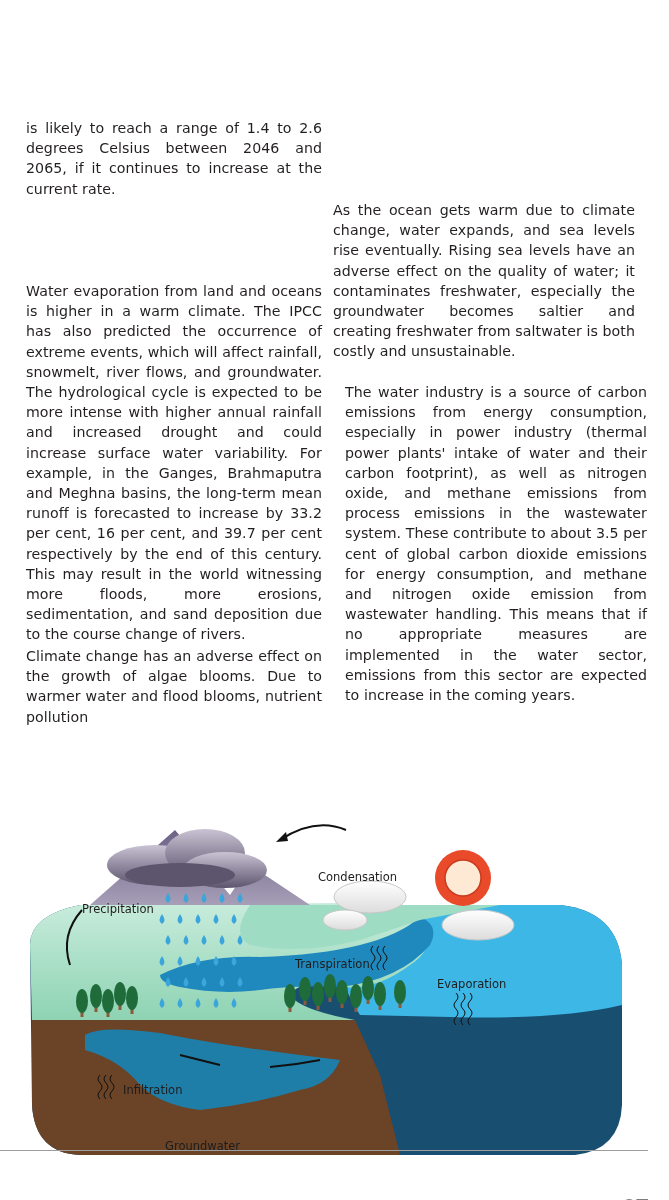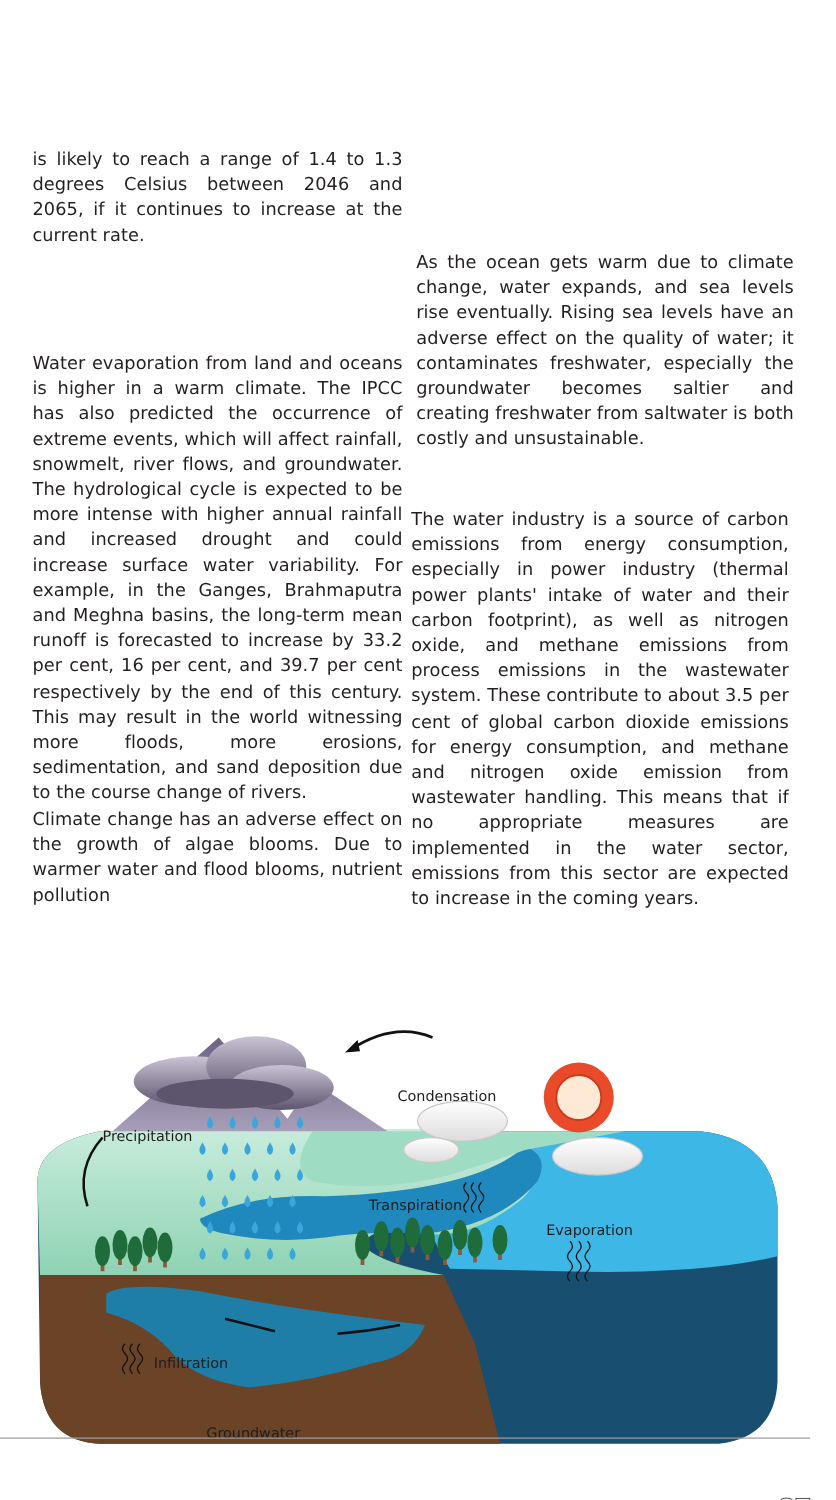--- a/index.html
+++ b/index.html
@@ -6,32 +6,32 @@
   body { width:669px; height:1200px; position:relative; overflow:hidden; font-family:"DejaVu Sans", sans-serif; color:#231f20; }
   .text { position:absolute; font-size:14.2px; line-height:20.2px; text-align:justify; letter-spacing:0.05px; }
   .text p { margin:0; }
   #intro { left:26px; top:118px; width:381px; }
   #intro-a { width:381px; }
   #intro-b { width:296px; }
   #p-evap { left:26px; top:281px; width:296px; }
   #p-algae { left:26px; top:646px; width:381px; }
   #p-algae .narrow { width:296px; }
   #p-ocean { left:333px; top:200px; width:302px; }
-  #p-industry { left:329px; top:382px; width:302px;margin-top:24px; }
+  #p-industry { left:345px; top:382px; width:302px; }
   .last { text-align:left; }
   .footer-line { position:absolute; left:0; top:1150px; width:648px; height:1px; background:#9d9d9d; }
   .page-num { position:absolute; right:20px; top:1196px; font-family:"DejaVu Sans", sans-serif; font-weight:bold; font-size:19px; color:#fff; -webkit-text-stroke:1.2px #111; paint-order:stroke fill; text-shadow: 0 0 1px #111; }
   svg#diagram { position:absolute; left:0; top:805px; }
   .lbl { font-family:"DejaVu Sans", sans-serif; font-size:11.5px; fill:#1d1d1d; }
 </style>
 </head>
 <body>
 
 <div class="text" id="intro">
-  <p id="intro-b" class="last" style="text-align:justify">is likely to reach a range of 1.4 to 1.3 degrees Celsius between 2046 and 2065, if it continues to increase at the current rate.</p>
+  <p id="intro-b" class="last" style="text-align:justify">is likely to reach a range of 1.4 to 2.6 degrees Celsius between 2046 and 2065, if it continues to increase at the current rate.</p>
 </div>
 
 <div class="text" id="p-evap">
   <p>Water evaporation from land and oceans is higher in a warm climate. The IPCC has also predicted the occurrence of extreme events, which will affect rainfall, snowmelt, river flows, and groundwater. The hydrological cycle is expected to be more intense with higher annual rainfall and increased drought and could increase surface water variability. For example, in the Ganges, Brahmaputra and Meghna basins, the long-term mean runoff is forecasted to increase by 33.2 per cent, 16 per cent, and 39.7 per cent respectively by the end of this century. This may result in the world witnessing more floods, more erosions, sedimentation, and sand deposition due to the course change of rivers.</p>
 </div>
 
 <div class="text" id="p-algae">
   <p class="narrow">Climate change has an adverse effect on the growth of algae blooms. Due to warmer water and flood blooms, nutrient pollution</p>
 </div>
 

